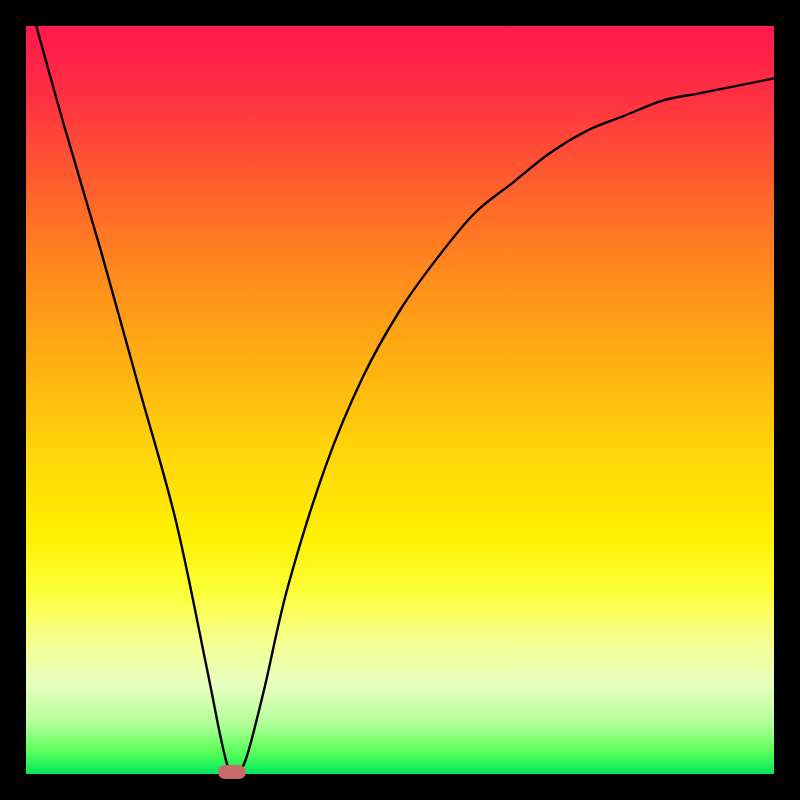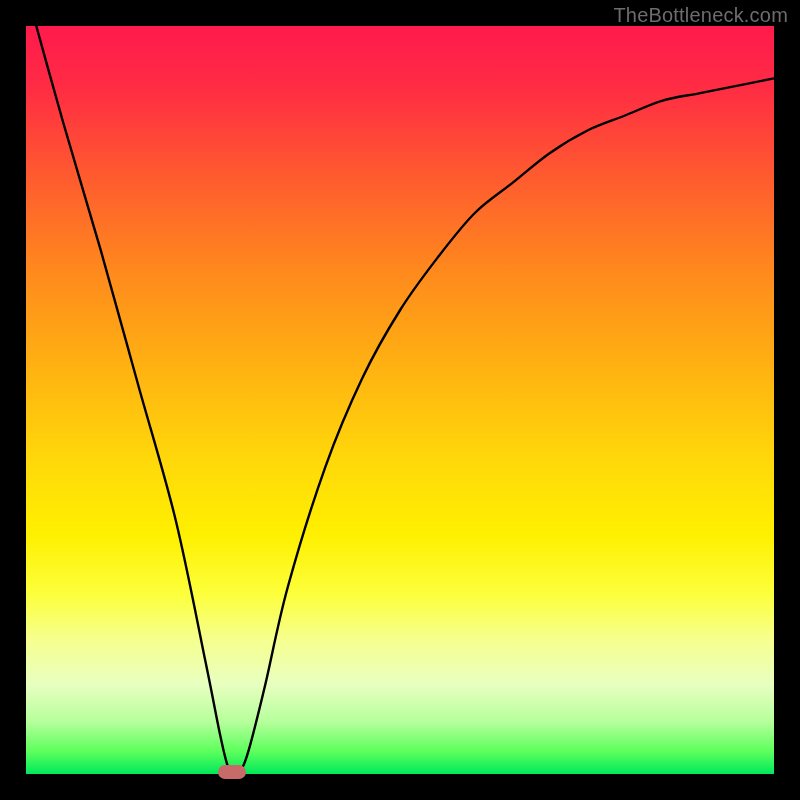--- a/index.html
+++ b/index.html
@@ -66,14 +66,13 @@
 </head>
 <body>
 
 <div class="frame">
   <div class="plot-area">
     <svg class="curve" viewBox="0 0 748 748" preserveAspectRatio="none">
       <path d="M 0 -37.39999999999998 C 6.233333333333333 -14.95999999999998, 24.93333333333333 53.60666666666668, 37.4 97.24000000000001 C 49.86666666666667 140.87333333333333, 62.33333333333333 180.76666666666665, 74.8 224.39999999999998 C 87.26666666666667 268.0333333333333, 99.73333333333333 314.15999999999997, 112.2 359.03999999999996 C 124.66666666666667 403.91999999999996, 138.38 447.5533333333333, 149.6 493.67999999999995 C 160.82 539.8066666666666, 172.03999999999996 599.6466666666666, 179.51999999999998 635.8 C 187 671.9533333333333, 190.74 693.1466666666666, 194.48000000000002 710.6 C 198.22000000000003 728.0533333333334, 199.46666666666667 734.2866666666666, 201.96 740.52 C 204.45333333333335 746.7533333333333, 206.9466666666667 748, 209.44000000000003 748 C 211.93333333333337 748, 214.42666666666665 745.5066666666667, 216.92 740.52 C 219.41333333333333 735.5333333333333, 220.66 731.7933333333334, 224.4 718.08 C 228.14000000000001 704.3666666666667, 233.12666666666667 684.4200000000001, 239.36 658.24 C 245.59333333333336 632.06, 251.82666666666668 597.1533333333333, 261.8 561 C 271.7733333333333 524.8466666666667, 286.73333333333335 476.2266666666667, 299.2 441.32 C 311.66666666666663 406.4133333333333, 324.1333333333333 377.74, 336.6 351.56 C 349.0666666666667 325.38, 361.5333333333333 304.18666666666667, 374 284.24 C 386.4666666666667 264.29333333333335, 398.9333333333334 248.08666666666667, 411.40000000000003 231.88 C 423.8666666666667 215.67333333333332, 436.33333333333337 199.46666666666667, 448.8 187 C 461.26666666666665 174.53333333333333, 473.73333333333335 167.05333333333326, 486.2 157.07999999999993 C 498.66666666666663 147.1066666666666, 511.1333333333333 135.88666666666674, 523.6 127.16000000000008 C 536.0666666666667 118.43333333333344, 548.5333333333333 110.95333333333338, 561 104.72000000000003 C 573.4666666666667 98.48666666666668, 585.9333333333333 94.74666666666667, 598.4 89.75999999999999 C 610.8666666666667 84.77333333333331, 623.3333333333333 78.53999999999996, 635.8 74.79999999999995 C 648.2666666666667 71.05999999999995, 660.7333333333333 69.81333333333328, 673.2 67.31999999999994 C 685.6666666666667 64.8266666666666, 698.1333333333333 62.333333333333236, 710.6 59.83999999999992 C 723.0666666666667 57.3466666666666, 741.7666666666667 53.60666666666666, 748 52.360000000000014" fill="none" stroke="#000" stroke-width="2.4" stroke-linejoin="round" stroke-linecap="round"></path>
     </svg>
     <div class="marker" style="left: 191.7px; top: 739px;"></div>
   </div>
-  <div class="watermark">TheBottleneck.com</div>
 </div>
 
 </body></html>

